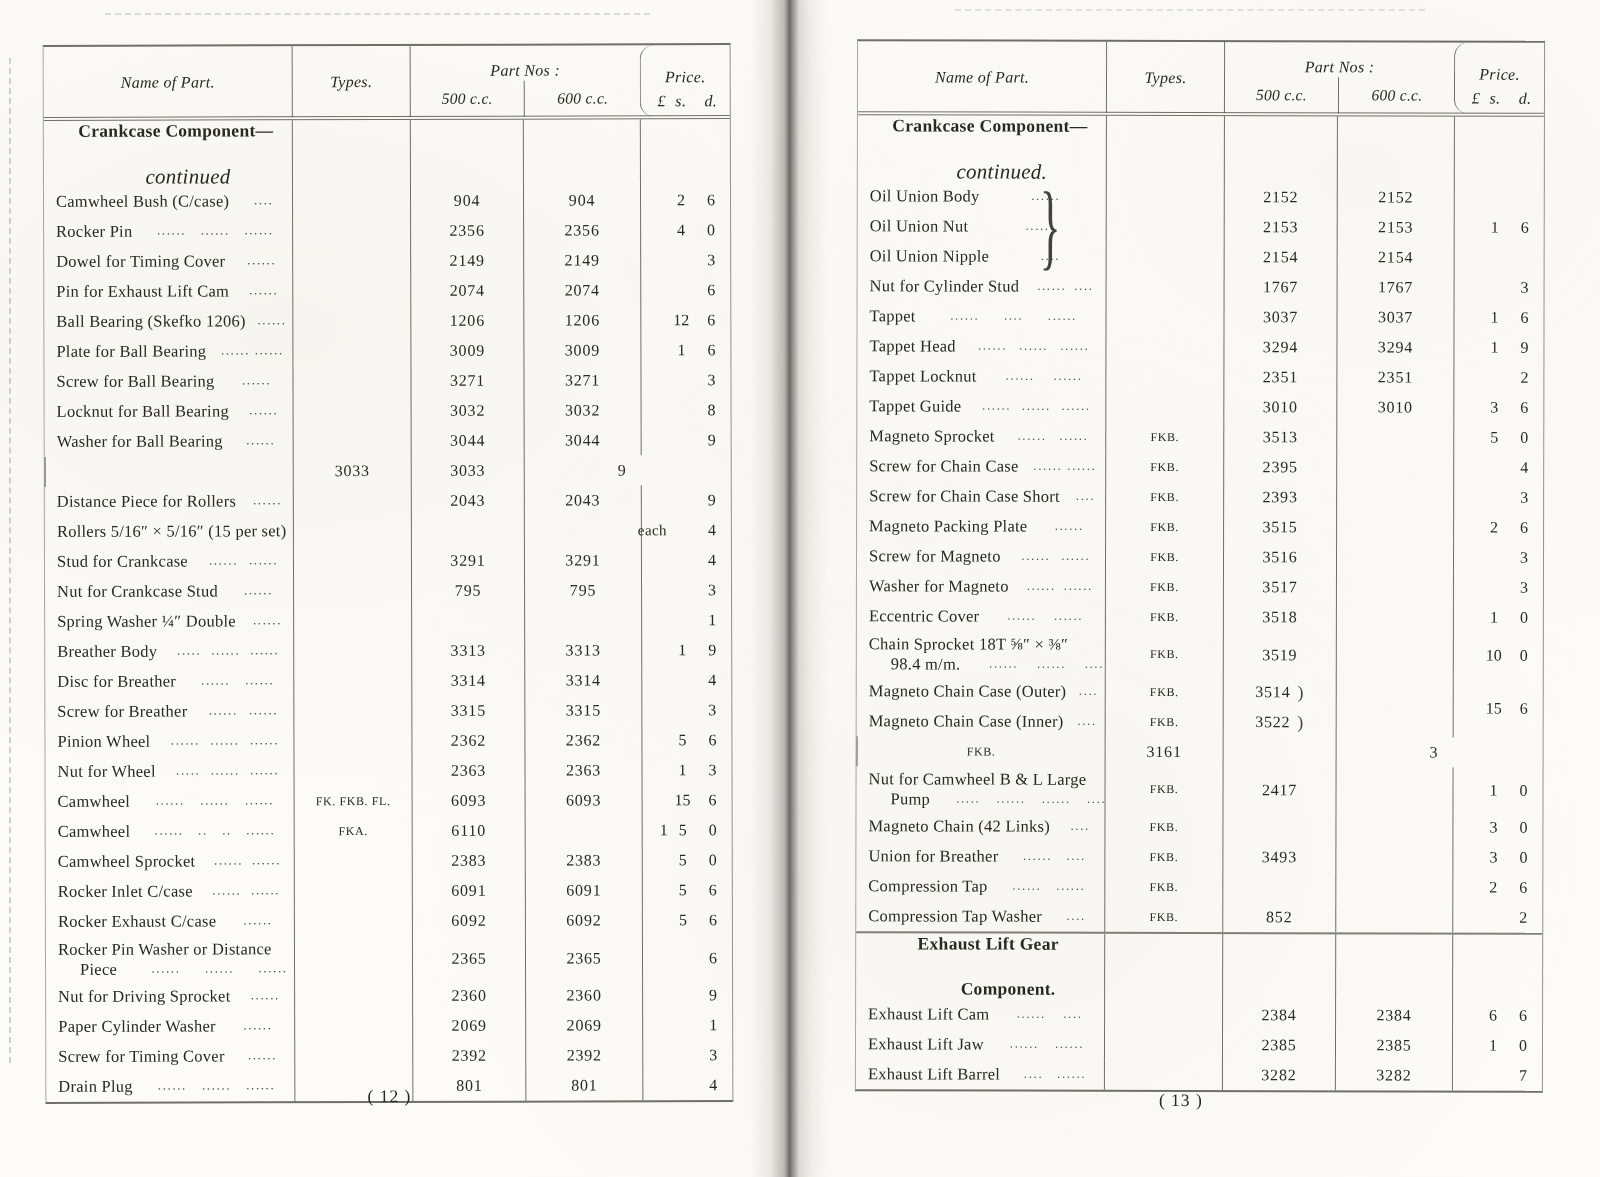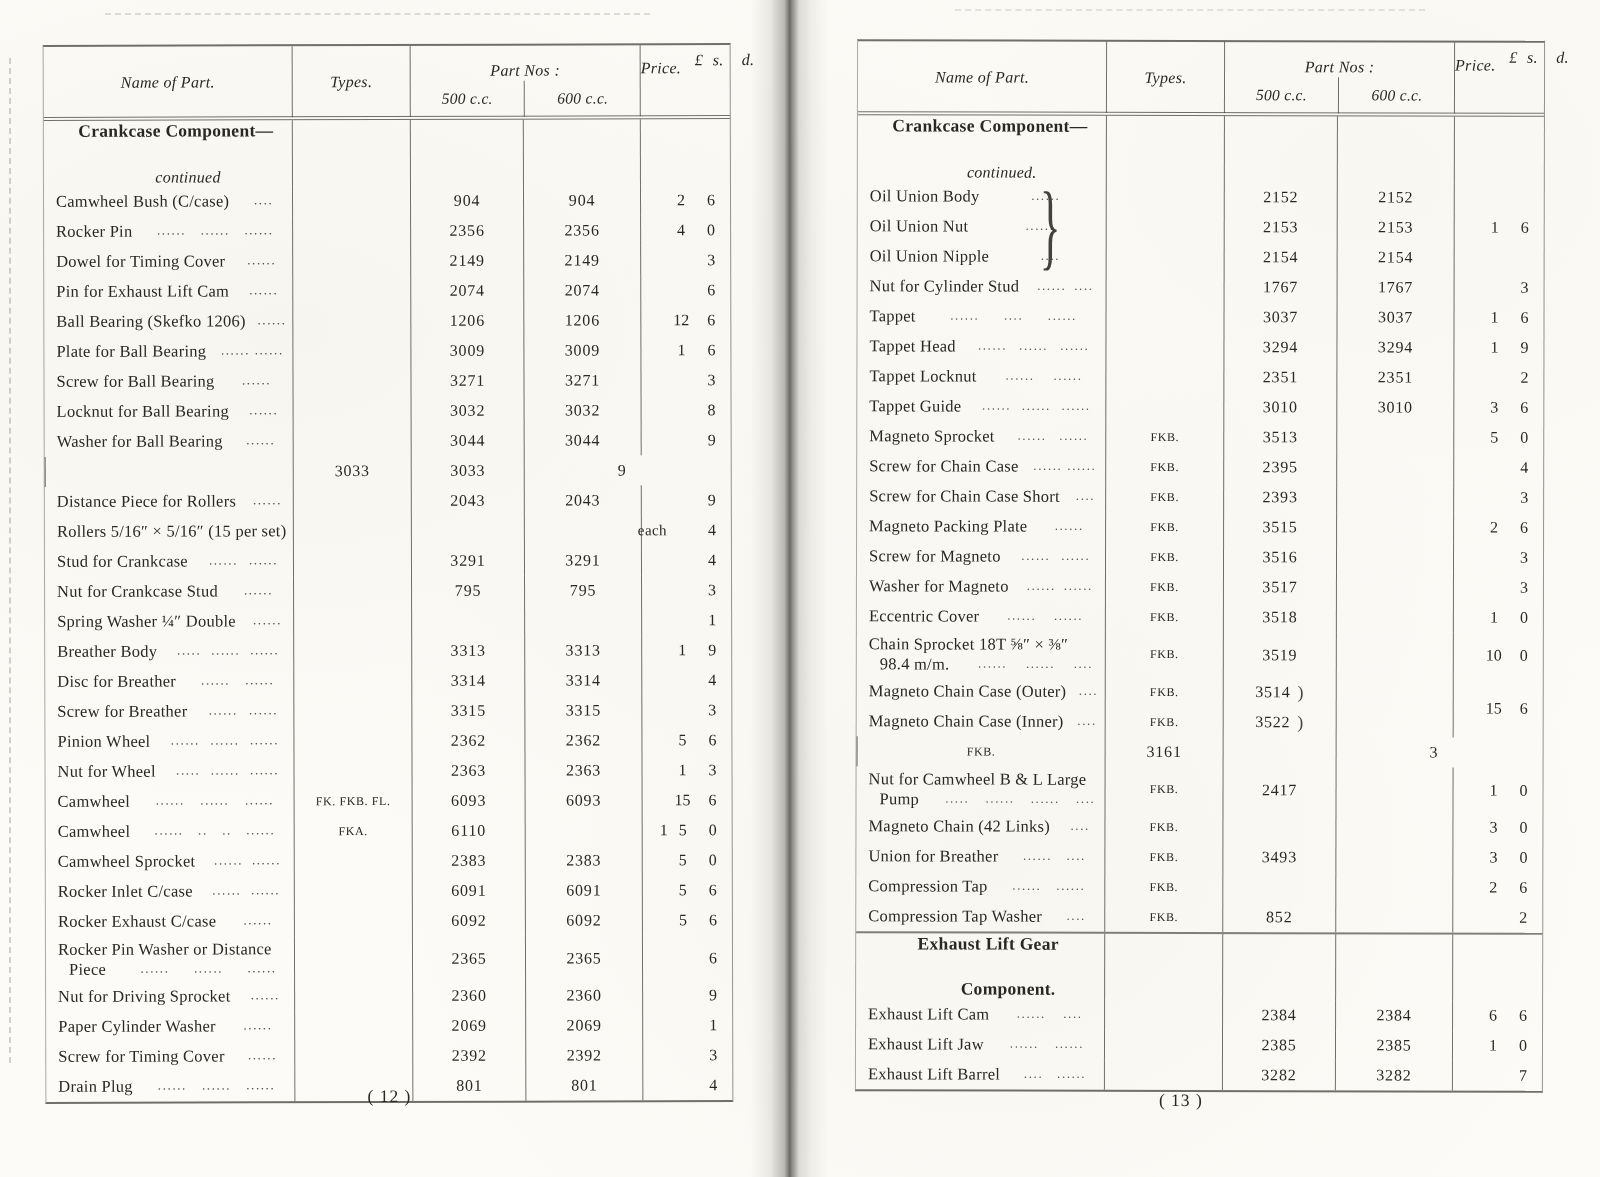--- a/index.html
+++ b/index.html
@@ -41,58 +41,58 @@
   .thead{display:grid;grid-template-columns:248px 118px 230px 90px;height:70px;
     border-bottom:4px double var(--line);font-style:italic;font-size:16px;letter-spacing:.3px;}
   .thead .hc{display:flex;align-items:center;justify-content:center;}
   .thead .hc.bl{border-left:1px solid var(--line);}
   .h-partnos{display:flex;flex-direction:column;align-items:stretch;justify-content:flex-start;
     border-left:1px solid var(--line);}
   .pn-top{height:34px;display:flex;align-items:flex-end;justify-content:center;padding-bottom:1px;}
   .cc-row{display:grid;grid-template-columns:113px 117px;height:36px;}
   .cc-row span{display:flex;align-items:center;justify-content:center;font-size:15.5px;}
   .cc-row .cc600h{border-left:1px solid var(--line);}
-  .h-price{display:flex;flex-direction:row;border-left:1px solid var(--line);
-    align-items:stretch;justify-content:space-between;}
+  .h-price{display:flex;flex-direction:column;border-left:1px solid var(--line);
+    align-items:stretch;justify-content:flex-end;border-radius:14px;}
   .pr-top{height:32px;display:flex;align-items:flex-end;justify-content:center;padding-bottom:0;}
   .unit-row{display:flex;justify-content:flex-end;padding-right:4px;height:30px;align-items:center;}
   .unit-row .pl{min-width:22px;text-align:right;}
   .unit-row .ps{width:30px;text-align:center;}
   .unit-row .pd{width:30px;text-align:center;}
 
   
   .trow{display:grid;grid-template-columns:248px 118px 113px 117px 90px;}
   .row{height:30px;}
   .row.tall{height:45px;}
   .cell{height:100%;display:flex;align-items:center;box-sizing:border-box;}
   .cell.bl{border-left:1px solid var(--line);}
   .namecell{padding-left:12px;font-size:16.5px;letter-spacing:.25px;overflow:hidden;}
   .namecell .nline{display:flex;align-items:baseline;width:100%;}
-  .namecell.two{flex-direction:column;align-items:center;justify-content:center;}
+  .namecell.two{flex-direction:column;align-items:flex-start;justify-content:center;}
   .namecell.two .nline2{padding-left:22px;}
   .pname{white-space:nowrap;}
   .dots{flex:1;display:flex;justify-content:space-evenly;padding:0 4px 0 10px;overflow:hidden;}
   .dotg{font-size:13px;letter-spacing:1.6px;opacity:.78;white-space:nowrap;transform:translateY(-2px);}
   .typescell{justify-content:center;font-size:12px;letter-spacing:.6px;text-align:center;}
   .cccell{justify-content:center;font-size:16px;letter-spacing:.8px;}
   .paren{margin-left:7px;font-size:18px;opacity:.85;}
   .pricecell{justify-content:flex-end;padding-right:4px;}
   .pgroup{display:flex;align-items:center;font-size:16px;}
   .pgroup .pl{min-width:22px;text-align:right;white-space:nowrap;}
   .pgroup .ps{width:30px;text-align:center;}
   .pgroup .pd{width:30px;text-align:center;}
   .pgroup .pl.each{font-size:15px;letter-spacing:.4px;}
   .price-shift .pgroup{transform:translateY(16px);}
 
   
   .sec-head{height:66px;}
   .title-cell{padding-left:16px;display:flex;flex-direction:column;justify-content:space-between;gap:12px;}
   .t1{font-weight:bold;font-size:17.5px;letter-spacing:.3px;line-height:21px;white-space:nowrap;}
   .t1b{font-weight:bold;font-size:17.5px;letter-spacing:.3px;line-height:21px;padding-left:40px;white-space:nowrap;}
-  .t2{font-style:italic;font-size:16px;padding-left:24px;line-height:19px;}
+  .t2{font-style:italic;font-size:21px;padding-left:24px;line-height:19px;}
   .section{position:relative;}
   .section + .section{border-top:2px solid rgba(48,46,40,.6);}
   .bigbrace{position:absolute;left:182px;top:66px;height:88px;width:40px;overflow:visible;
     font-size:96px;line-height:88px;transform:scaleX(.45);transform-origin:left center;
     color:rgba(42,40,34,.88);font-weight:normal;pointer-events:none;}
 
   .page-num{position:absolute;text-align:center;font-size:17.5px;letter-spacing:1px;color:#2a2822;}
   .page-num-left{left:44px;top:1086px;width:688px;}
 </style>
 </head>

